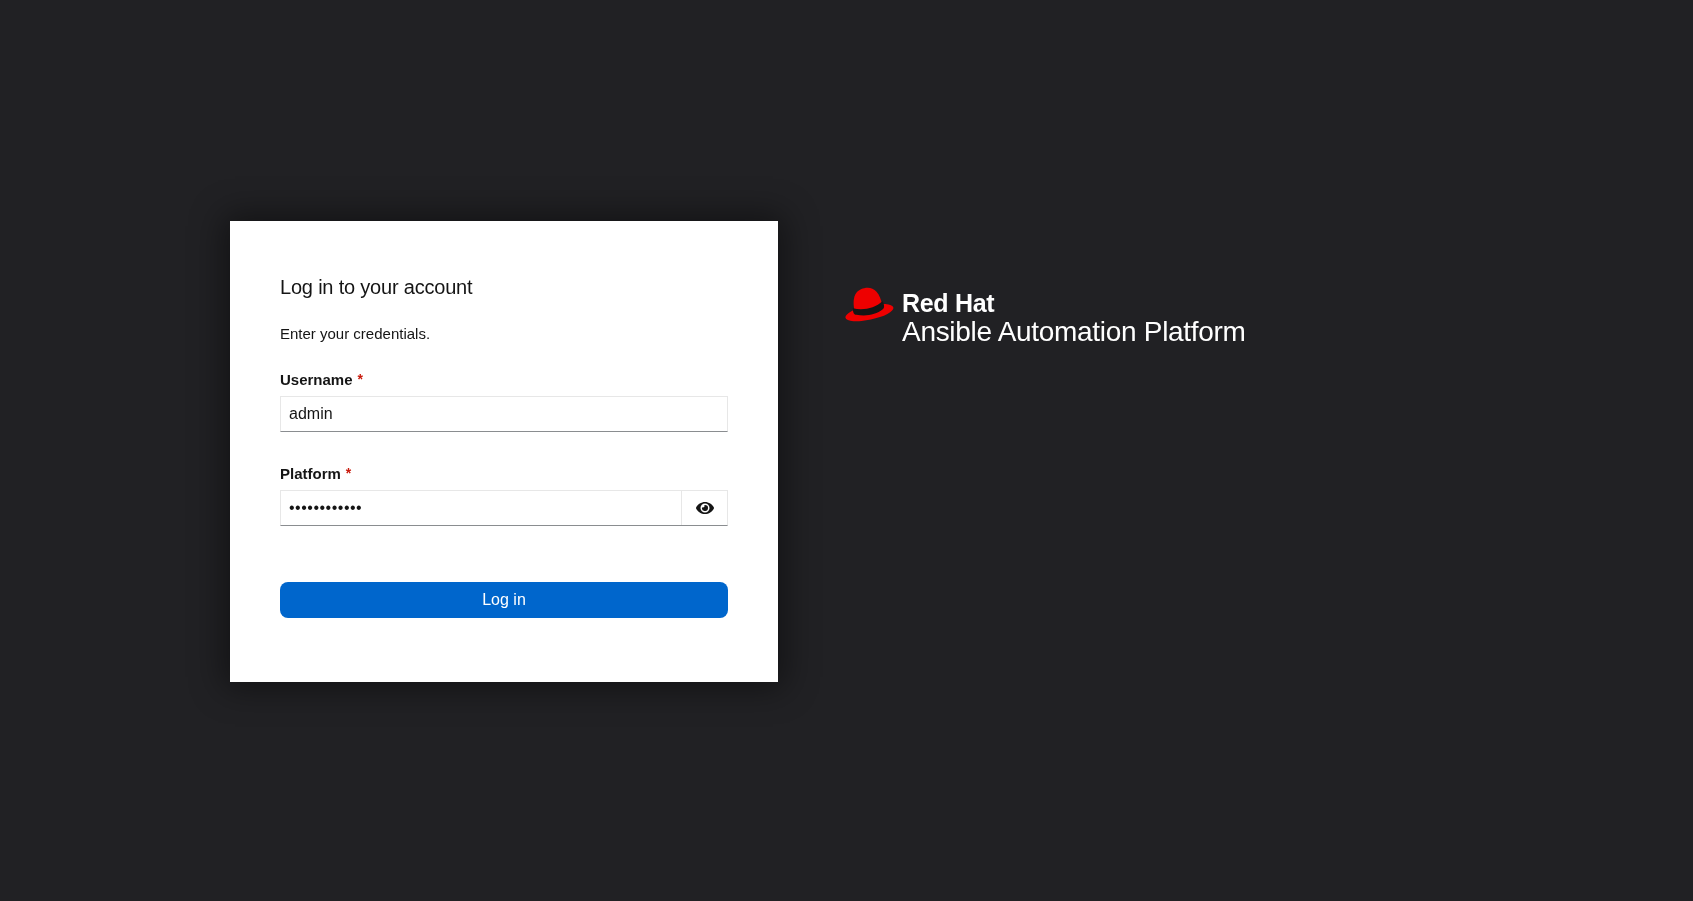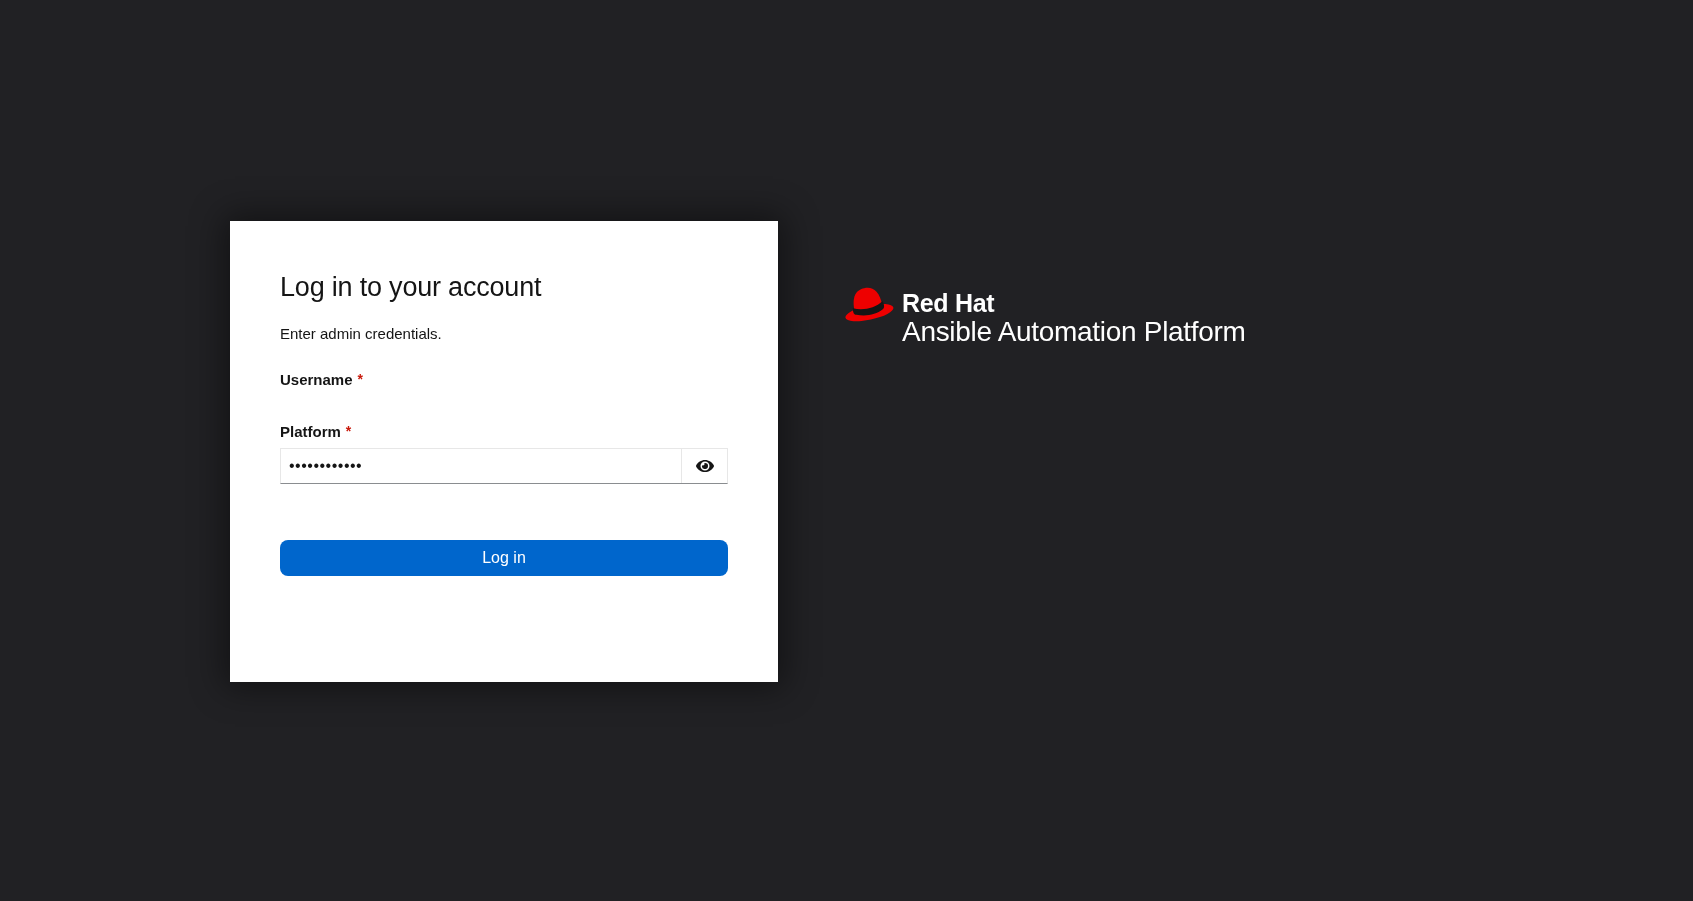--- a/index.html
+++ b/index.html
@@ -16,21 +16,21 @@
     position: absolute;
     left: 230px;
     top: 221px;
     width: 548px;
     height: 461px;
     background: #ffffff;
     box-shadow: 0 0 32px 6px rgba(0,0,0,0.45);
     padding: 49px 50px 0 50px;
   }
   .card-title {
-    font-size: 27px;
+    font-size: 20px;
     line-height: 34px;
     font-weight: 500;
     letter-spacing: -0.2px;
     color: #151515;
   }
   .card-subtitle {
     margin-top: 20px;
     font-size: 15px;
     line-height: 20px;
     color: #151515;
@@ -128,25 +128,26 @@
     text-align: center;
   }
 </style>
 </head>
 <body>
 
 <main>
 
   <section class="login-card">
     <h1 class="card-title">Log in to your account</h1>
-    <p class="card-subtitle">Enter admin credentials.</p>
+    <p class="card-subtitle">Enter your credentials.</p>
 
     <div class="form-group-label">
       <span>Username</span><span class="required-star">*</span>
     </div>
+    <input class="text-input" type="text" value="admin" style="">
 
     <div class="form-group-label password">
       <span>Platform</span><span class="required-star">*</span>
     </div>
     <div class="input-group">
       <input class="text-input" type="text" value="••••••••••••" style="">
       <button class="eye-button" type="button">
         <span style="display:flex;">
           <svg width="18" height="16" viewBox="0 0 576 512" aria-hidden="true">
             <path fill="#151515" d="M572.52 241.4C518.29 135.59 410.93 64 288 64S57.68 135.64 3.48 241.41a32.35 32.35 0 0 0 0 29.19C57.71 376.41 165.07 448 288 448s230.32-71.64 284.52-177.41a32.35 32.35 0 0 0 0-29.19zM288 400a144 144 0 1 1 144-144 143.93 143.93 0 0 1-144 144zm0-240a95.31 95.31 0 0 0-25.31 3.79 47.85 47.85 0 0 1-66.9 66.9A95.78 95.78 0 1 0 288 160z"></path>

